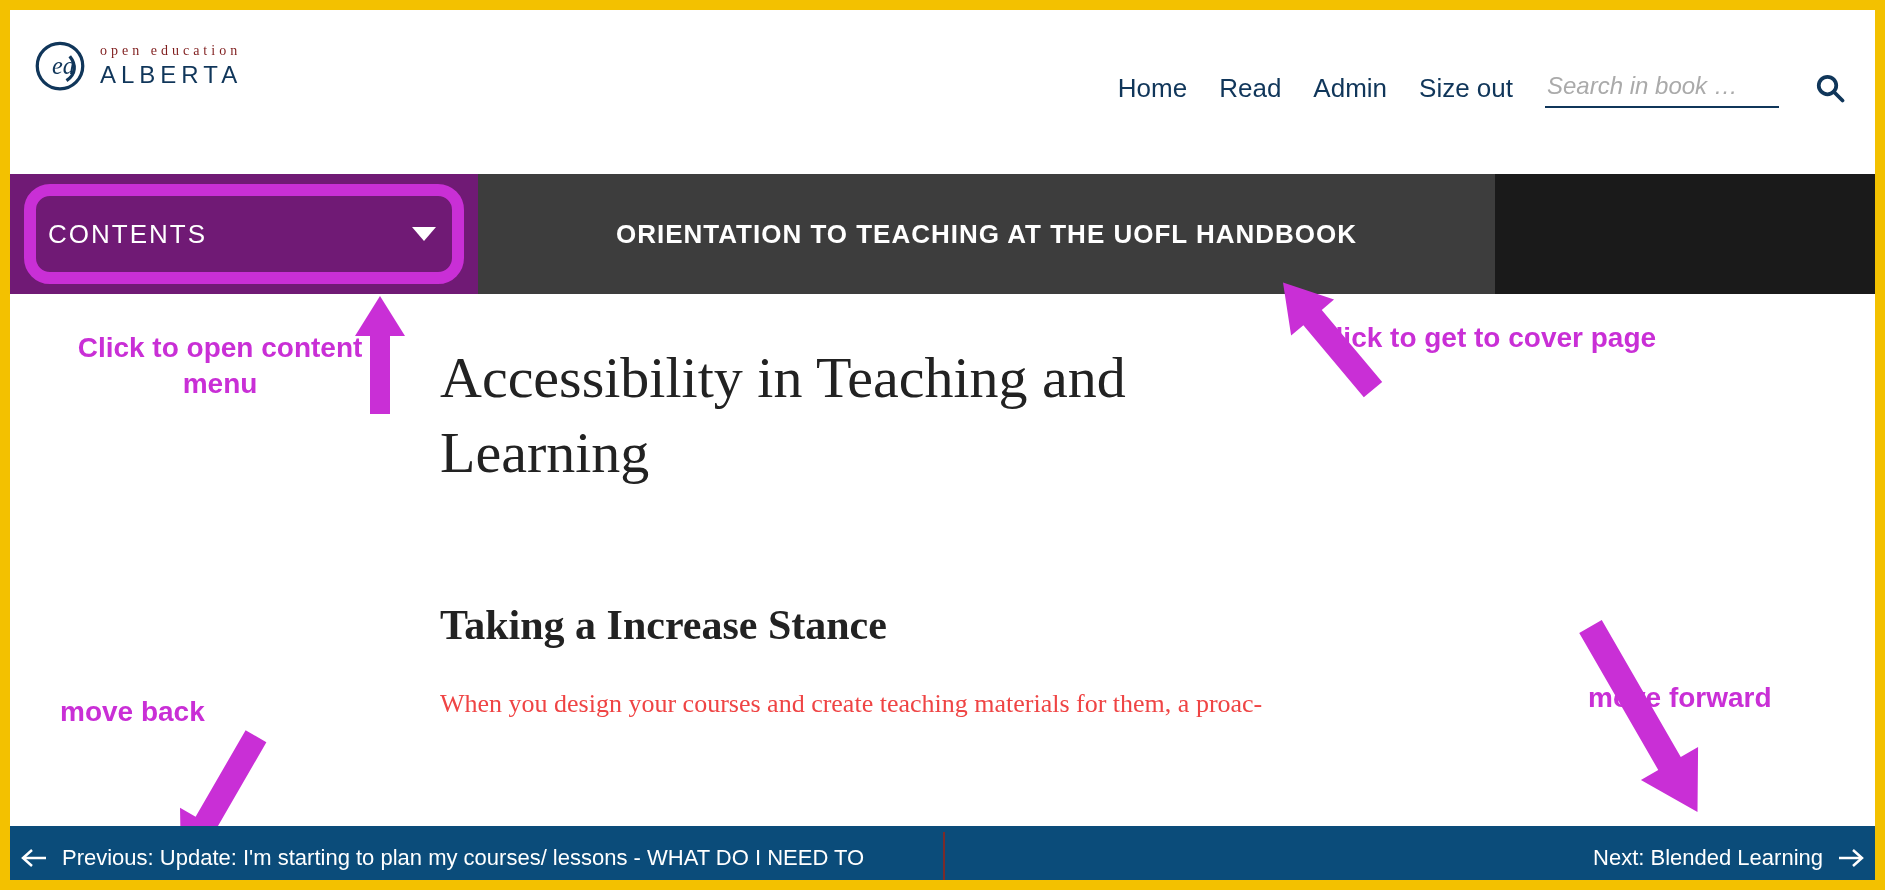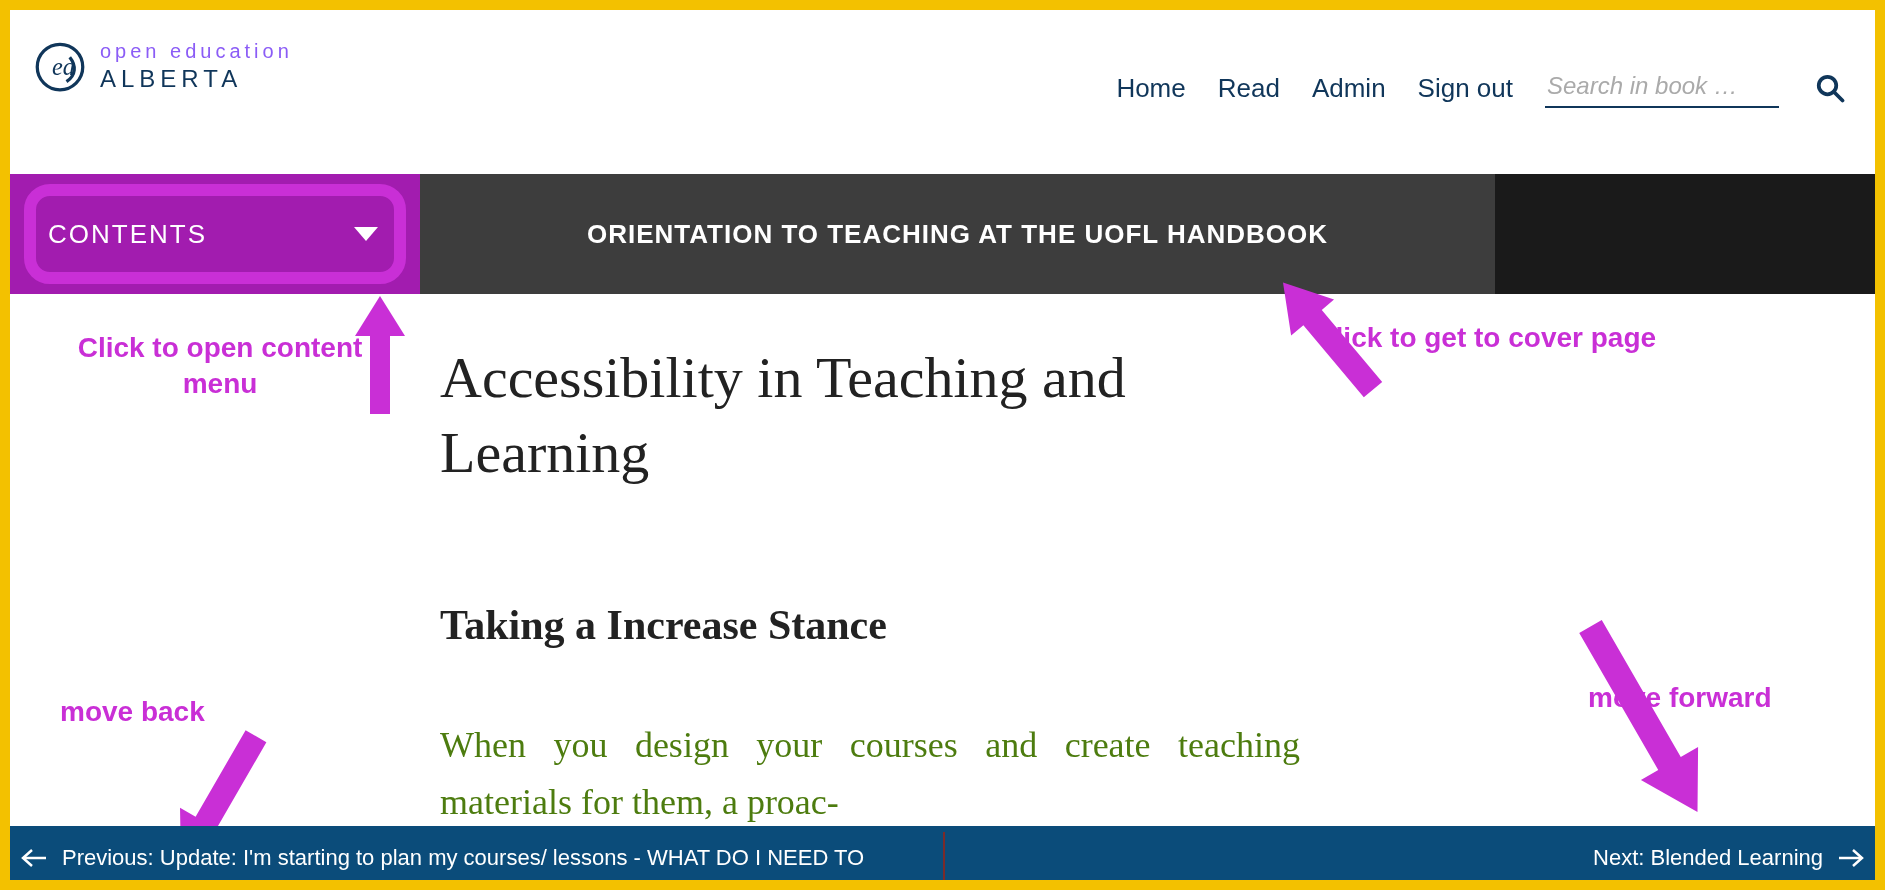--- a/index.html
+++ b/index.html
@@ -54,24 +54,25 @@
     display: flex;
     align-items: center;
     color: #10365a;
   }
   .logo-mark {
     width: 52px;
     height: 52px;
     margin-right: 14px;
   }
   .logo-text-small {
-    font-size: 20px;
+    font-size: 14px;
     letter-spacing: 4px;
-    color: #8b5cf6;
+    color: #7f1d1d;
     font-weight: 400;
+    font-family: Liberation Serif, serif;
   }
   .logo-text-big {
     font-size: 24px;
     letter-spacing: 5px;
     color: #10365a;
     font-weight: 500;
     margin-top: 2px;
   }
 
   .nav {
@@ -118,22 +119,22 @@
     position: absolute;
     left: 10px;
     right: 10px;
     top: 174px;
     height: 120px;
     background: #1a1a1a;
     display: flex;
     align-items: stretch;
   }
   .contents-btn {
-    width: 410px;
-    background: #a21caf;
+    width: 468px;
+    background: #701a75;
     display: flex;
     align-items: center;
     justify-content: space-between;
     padding: 0 42px 0 38px;
     box-sizing: border-box;
     position: relative;
   }
   .contents-highlight {
     position: absolute;
     left: 14px;
@@ -201,24 +202,24 @@
   }
   .subheading {
     font-family: Georgia, 'Times New Roman', serif;
     font-size: 42px;
     font-weight: 700;
     margin-top: 110px;
     color: #222;
   }
   .body-text {
     font-family: Georgia, 'Times New Roman', serif;
-    font-size: 36px;
+    font-size: 26px;
     line-height: 1.6;
-    margin-top: 68px;
-    color: #4d7c0f;
+    margin-top: 34px;
+    color: #ef4444;
     text-align: justify;
   }
 
   
   .annot {
     position: absolute;
     color: #c92fd6;
     font-weight: 800;
     font-size: 28px;
     line-height: 1.3;
@@ -290,21 +291,21 @@
       <div>
         <div class="logo-text-small">open education</div>
         <div class="logo-text-big">ALBERTA</div>
       </div>
     </div>
 
     <div class="nav">
       <a>Home</a>
       <a>Read</a>
       <a>Admin</a>
-      <a>Sign out</a>
+      <a>Size out</a>
       <div class="search-wrap">
         <input class="search-input" placeholder="Search in book …" style="">
         <svg class="search-icon" viewBox="0 0 24 24">
           <circle cx="10" cy="10" r="7" fill="none" stroke="#10365a" stroke-width="3"></circle>
           <line x1="15" y1="15" x2="22" y2="22" stroke="#10365a" stroke-width="3" stroke-linecap="round"></line>
         </svg>
       </div>
     </div>
   </div>
 

